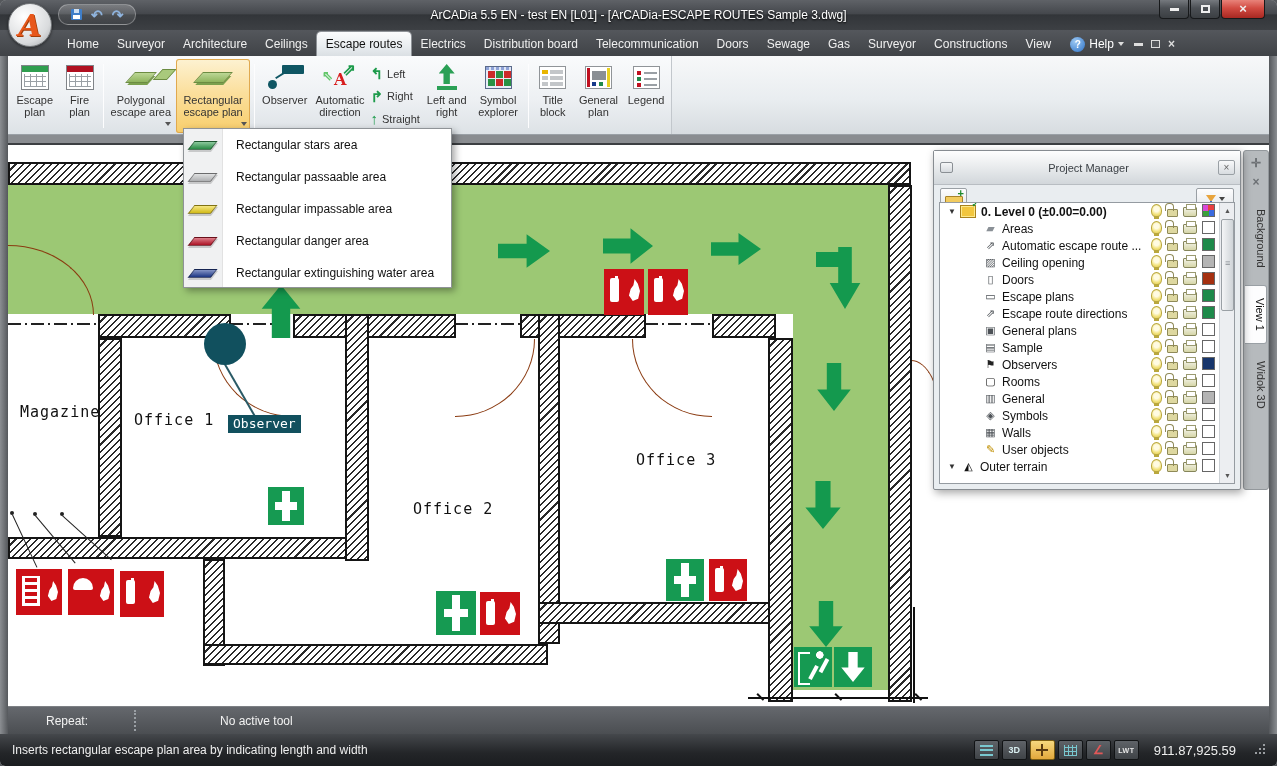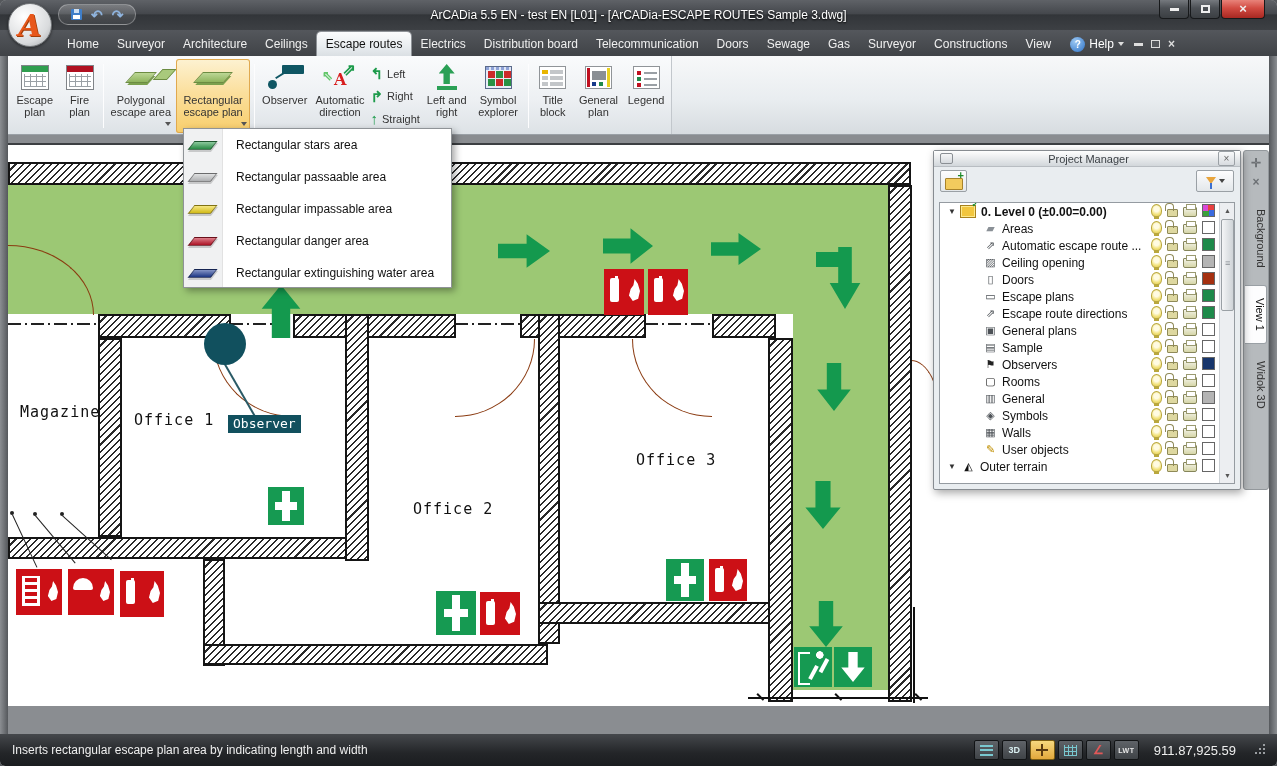--- a/index.html
+++ b/index.html
@@ -164,21 +164,21 @@
   .mitem{position:relative;height:32px;display:flex;align-items:center;}
   .mslab{position:absolute;left:7px;top:12px;width:23px;height:9px;transform:skewX(-38deg);
     border:1px solid rgba(0,0,0,.4);
     background-image:linear-gradient(rgba(255,255,255,.45),rgba(0,0,0,.12));
     box-shadow:2px 2px 0 rgba(110,110,110,.3);}
   .mlabel{margin-left:52px;font-size:12px;color:#111;}
 
   
   .pm{position:absolute;left:933px;top:150px;width:308px;height:340px;background:#e9edf0;
     border:1px solid #878c91;border-radius:2px;box-shadow:2px 3px 8px rgba(0,0,0,.35);z-index:60;}
-  .pm-title{height:16px;background:linear-gradient(#fefefe,#d2d7db);display:flex;align-items:center;border-bottom:1px solid #b8bdc2;}
+  .pm-title{height:34px;background:linear-gradient(#fefefe,#d2d7db);display:flex;align-items:center;border-bottom:1px solid #b8bdc2;}
   .pm-title-icon{width:13px;height:11px;border:1px solid #8a8f94;background:linear-gradient(#f5f6f7,#d6dade);margin:0 6px;border-radius:2px;}
   .pm-title-text{flex:1;text-align:center;font-size:11px;color:#3a3f44;}
   .pm-close{width:17px;height:15px;border:1px solid #9aa0a5;border-radius:2px;color:#666;font-size:10px;line-height:13px;
     text-align:center;margin-right:5px;background:linear-gradient(#f8f9fa,#d8dce0);}
   .pm-toolbar{height:27px;display:flex;align-items:center;padding:2px 6px;}
   .pm-folder{width:27px;height:22px;border:1px solid #9aa0a5;border-radius:2px;background:linear-gradient(#fdfdfe,#e3e7ea);position:relative;}
   .pm-folder::before{content:"";position:absolute;left:4px;top:7px;width:16px;height:10px;background:#f2cb5e;border:1px solid #a8832a;border-radius:1px;}
   .pm-folder::after{content:"+";position:absolute;right:2px;top:-2px;color:#1e8a2a;font-weight:bold;font-size:11px;}
   .pm-filter{margin-left:auto;width:38px;height:22px;border:1px solid #9aa0a5;border-radius:2px;
     background:linear-gradient(#fdfdfe,#e3e7ea);display:flex;align-items:center;justify-content:center;gap:3px;}
@@ -710,20 +710,25 @@
   </div>
 
   <div class="dock">
     <span class="dock-ic">✛</span>
     <span class="dock-ic">×</span>
     <div class="dtab">Background</div>
     <div class="dtab active">View 1</div>
     <div class="dtab">Widok 3D</div>
   </div>
 
+  <div class="cmdbar">
+    <span class="cmd-repeat">Repeat:</span>
+    <span class="cmd-split"></span>
+    <span class="cmd-status">No active tool</span>
+  </div>
 
   <div class="statusbar">
     <span class="hint">Inserts rectangular escape plan area by indicating length and width</span>
     <div class="sb-right">
       <div class="sbtn2">
           <span class="g-lines"></span>
         </div>
       <div class="sbtn2">
           <span class="g-3d">3D</span>
         </div>

